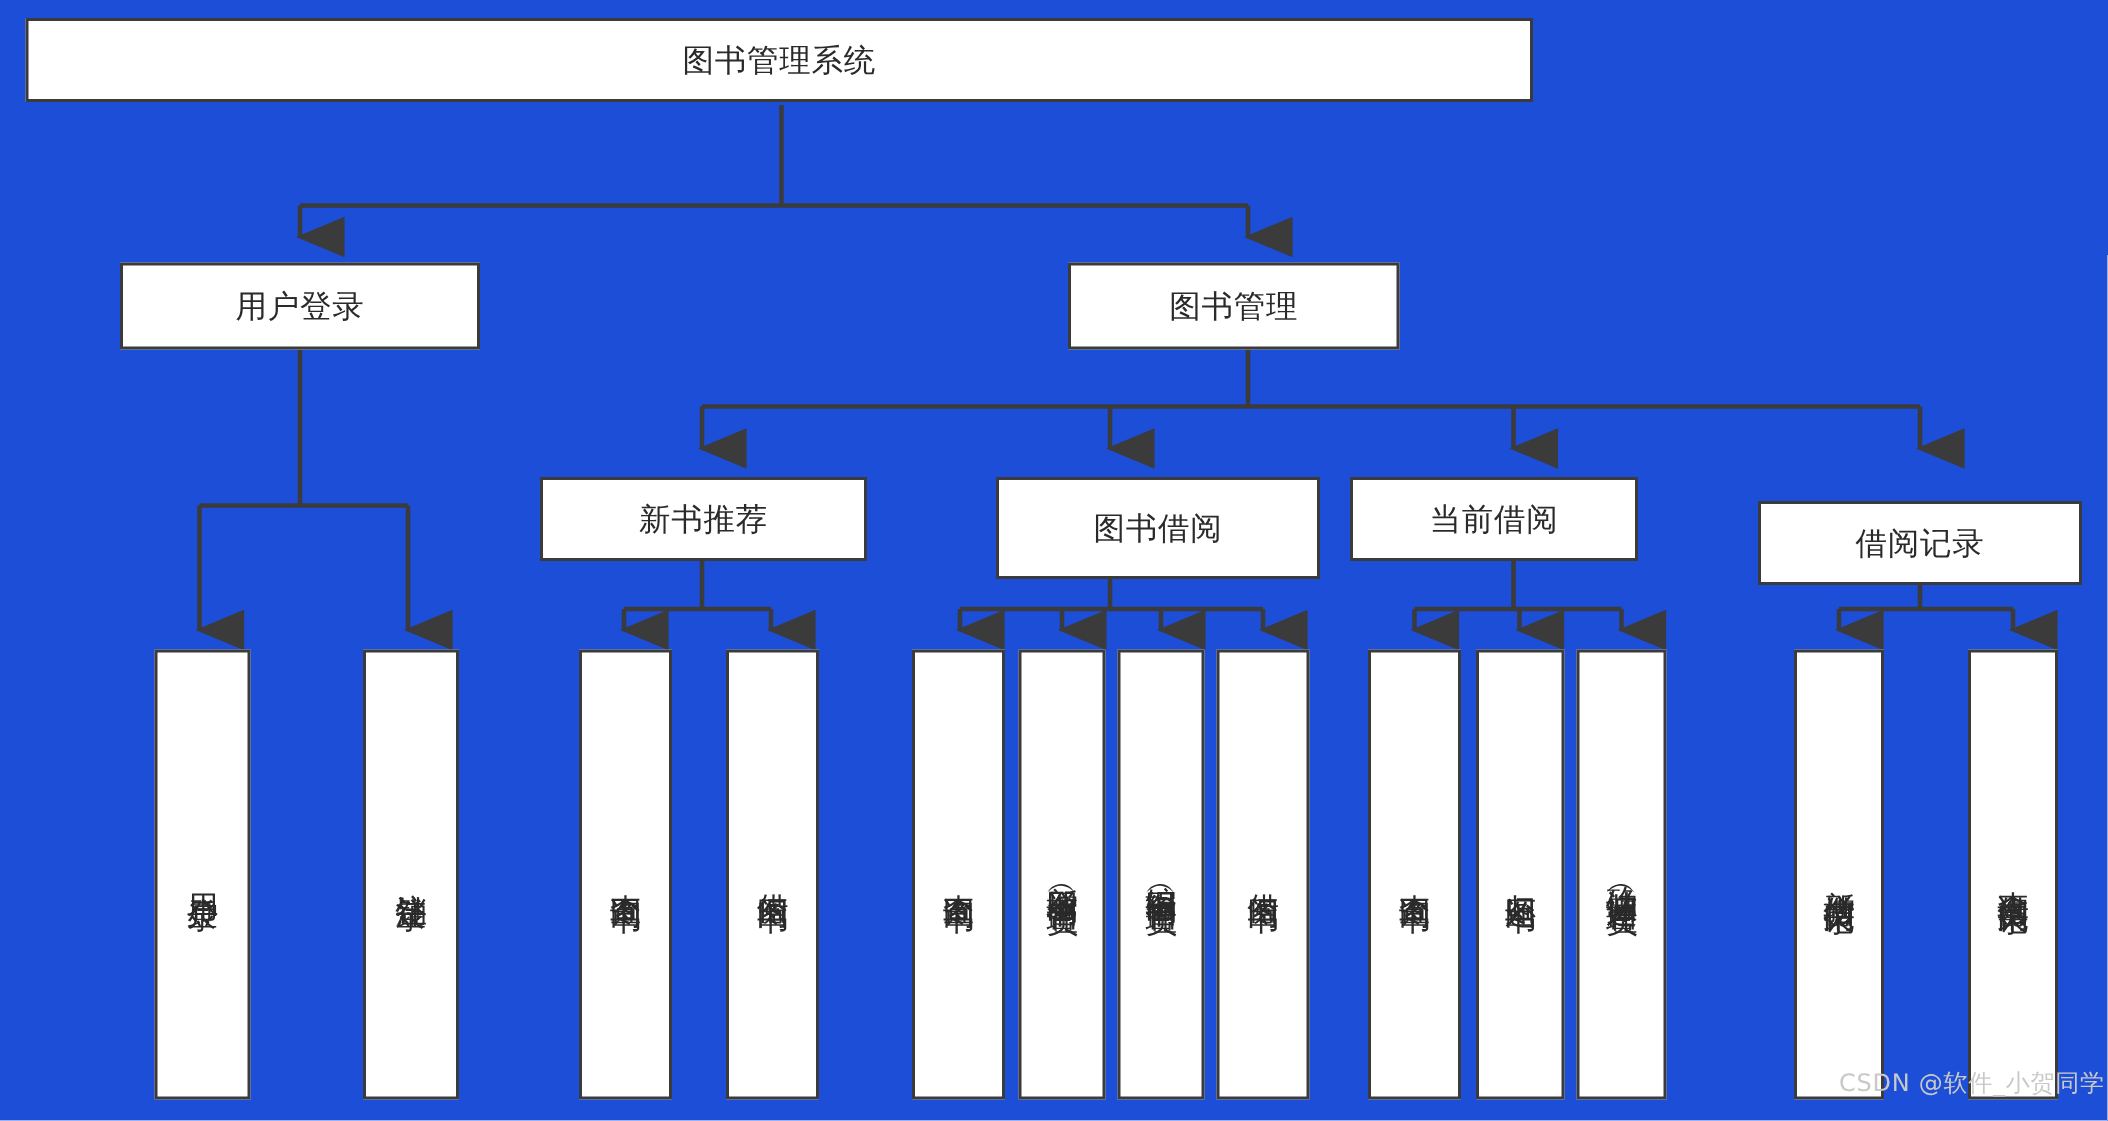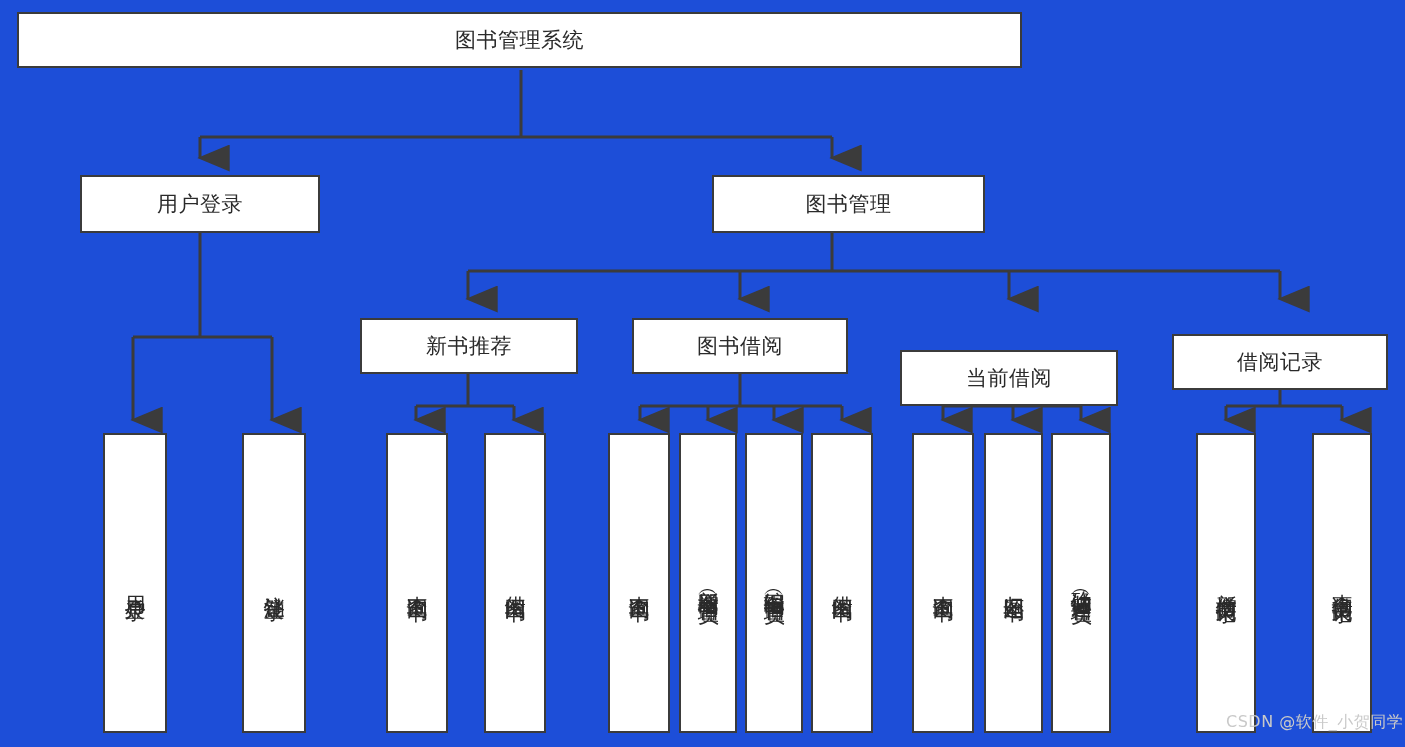--- a/index.html
+++ b/index.html
@@ -119,31 +119,31 @@
     </g>
   </svg>
 
   <div class="node h" style="left:17px; top:12px; width:1005px; height:56px;">
     <span class="lbl">图书管理系统</span>
   </div>
 
   <div class="node h" style="left:80px; top:175px; width:240px; height:58px;">
     <span class="lbl">用户登录</span>
   </div>
-  <div class="node h" style="left:712px; top:175px; width:273px; height:58px;">
+  <div class="node h" style="left:712px; top:175px; width:221px; height:58px;">
     <span class="lbl">图书管理</span>
   </div>
 
   <div class="node h" style="left:360px; top:318px; width:218px; height:56px;">
     <span class="lbl">新书推荐</span>
   </div>
-  <div class="node h" style="left:632px; top:318px; width:216px; height:56px;justify-content:center;">
+  <div class="node h" style="left:664px; top:318px; width:216px; height:68px;justify-content:center;">
     <span class="lbl">图书借阅</span>
   </div>
-  <div class="node h" style="left:900px; top:318px; width:218px; height:56px;margin-top:32px;">
+  <div class="node h" style="left:900px; top:318px; width:192px; height:56px;">
     <span class="lbl">当前借阅</span>
   </div>
   <div class="node h" style="left:1172px; top:334px; width:216px; height:56px;">
     <span class="lbl">借阅记录</span>
   </div>
 
   <div class="node v" style="left:103px; top:433px; width:64px; height:300px;">
     <span class="lbl">用户登录</span>
   </div>
   <div class="node v" style="left:242px; top:433px; width:64px; height:300px;">

